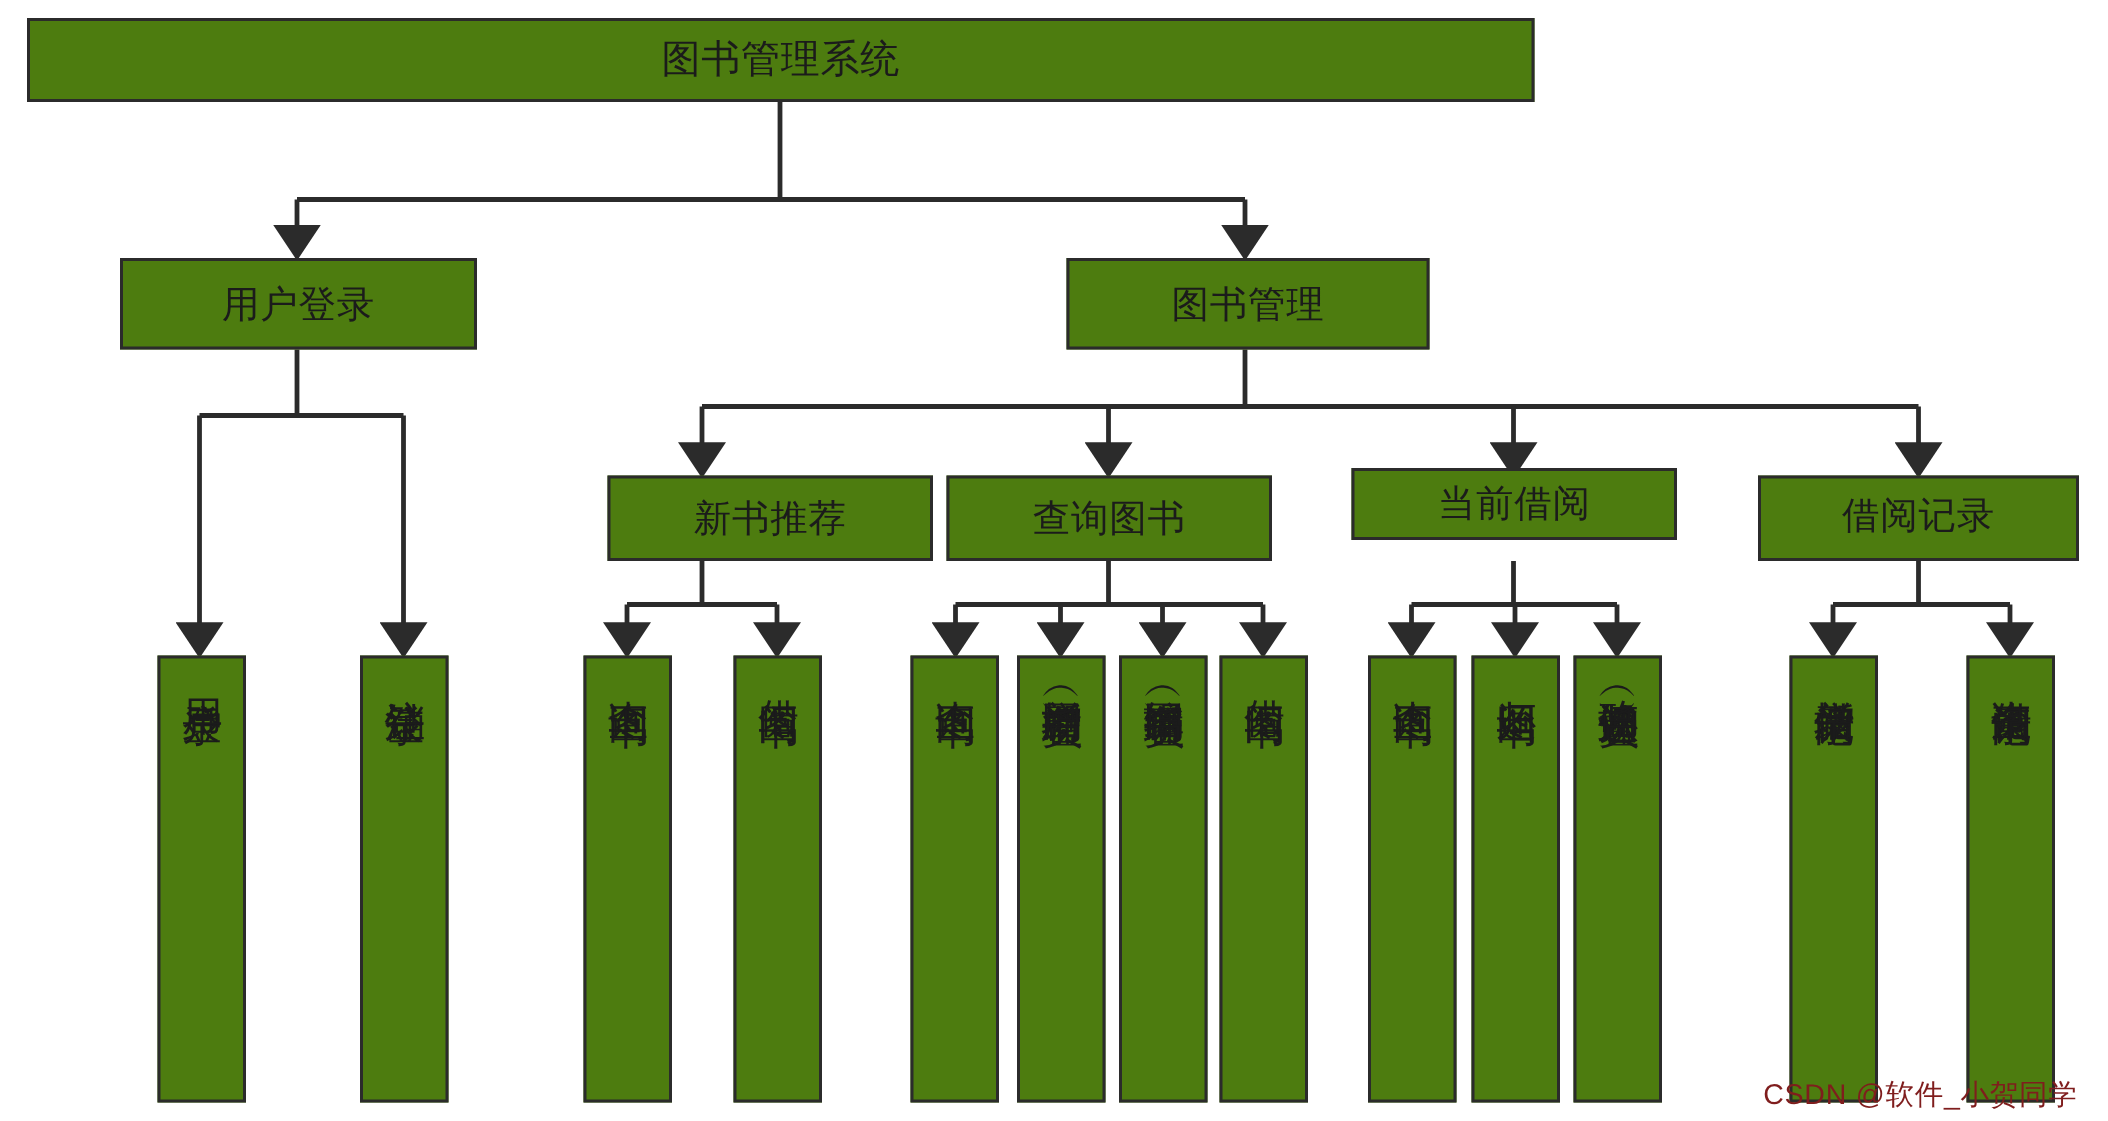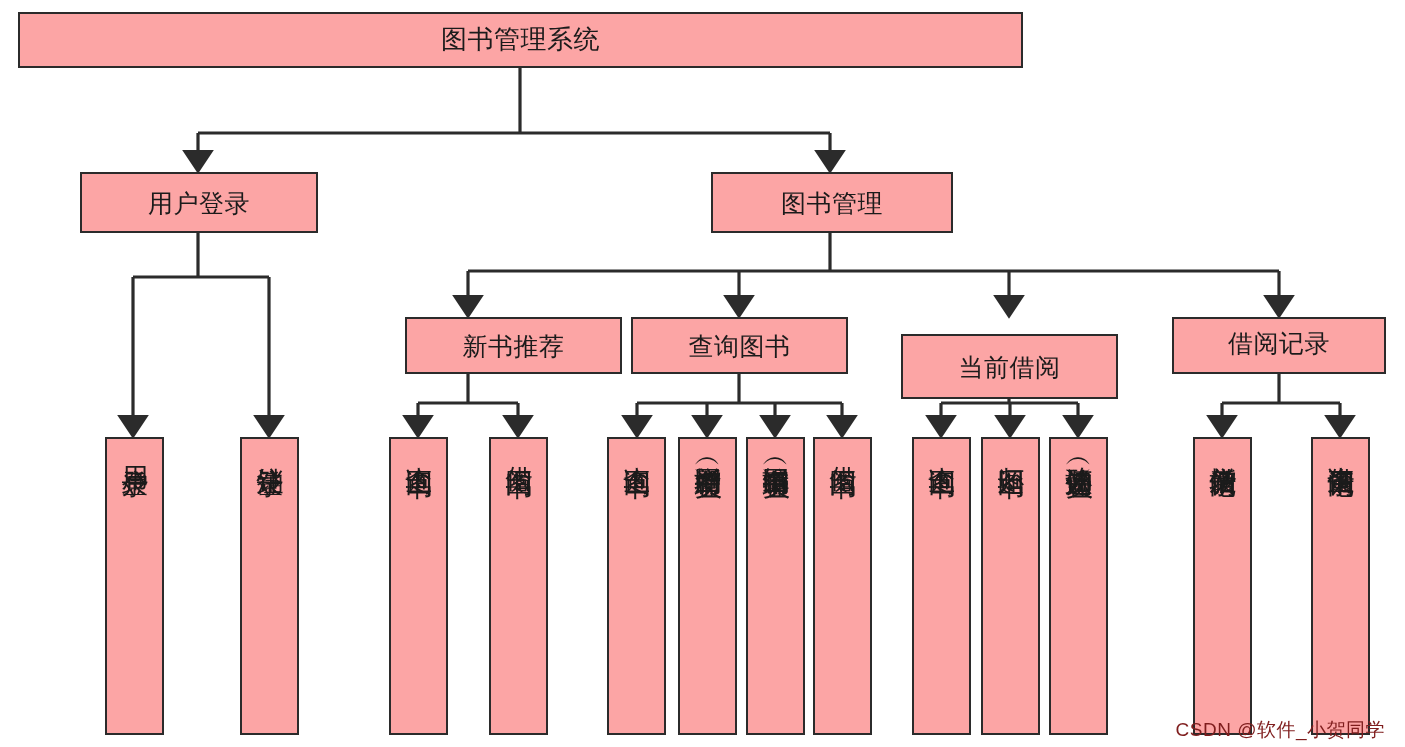--- a/index.html
+++ b/index.html
@@ -23,21 +23,21 @@
     left: 0;
     top: 0;
     width: 1405px;
     height: 747px;
     pointer-events: none;
   }
   .node {
     position: absolute;
     box-sizing: border-box;
     border: 2px solid #2b2b2b;
-    background: #fca5a5;
+    background: #4d7c0f;
     display: flex;
     align-items: center;
     justify-content: center;
     color: #1b1b1b;
   }
   .node .node-label {
     display: block;
     text-align: center;
     line-height: 1.12;
     letter-spacing: 0.5px;
@@ -147,21 +147,21 @@
   </div>
 
   <div class="node horiz" style="left:361px; top:317px; width:217px; height:57px;margin-left:44px;">
     <span class="node-label">新书推荐</span>
   </div>
 
   <div class="node horiz" style="left:631px; top:317px; width:217px; height:57px;">
     <span class="node-label">查询图书</span>
   </div>
 
-  <div class="node horiz" style="left:901px; top:334px; width:217px; height:65px;">
+  <div class="node horiz" style="left:901px; top:312px; width:217px; height:48px;">
     <span class="node-label">当前借阅</span>
   </div>
 
   <div class="node horiz" style="left:1172px; top:317px; width:214px; height:57px;font-family:Liberation Mono, monospace;">
     <span class="node-label">借阅记录</span>
   </div>
 
   <div class="node vert" style="left:105px; top:437px; width:59px; height:298px;">
     <span class="node-label">用户登录</span>
   </div>

